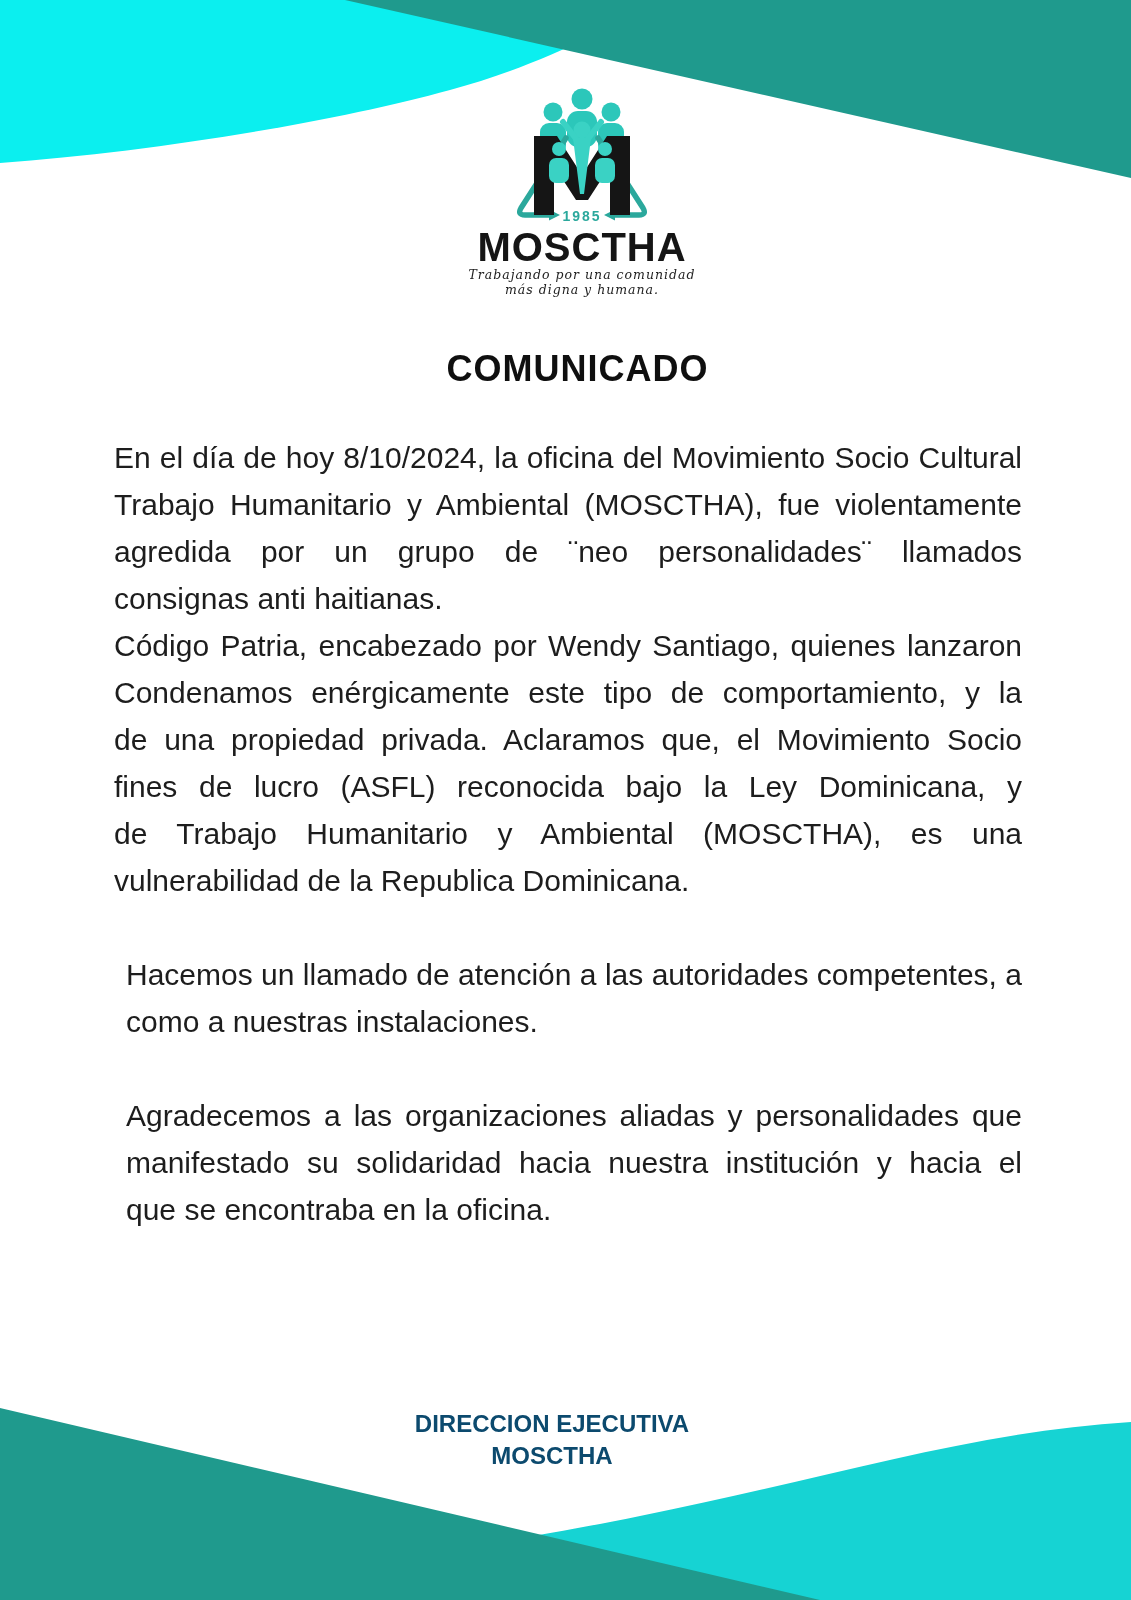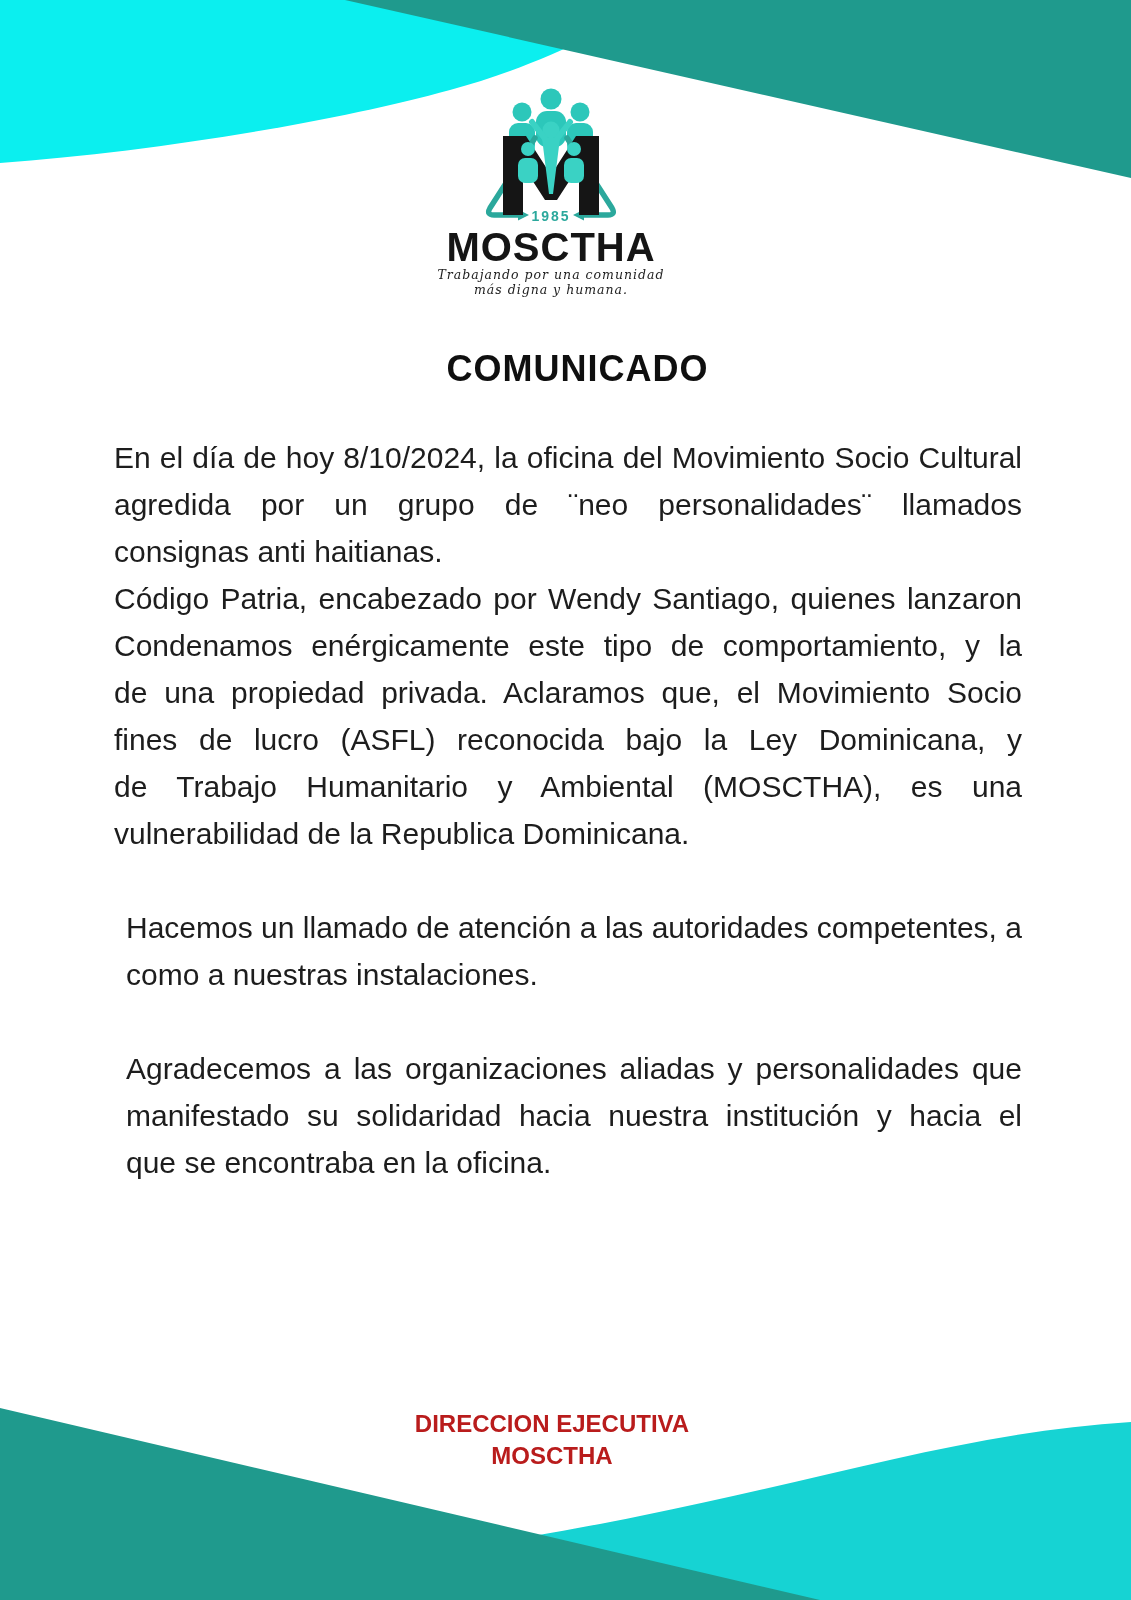--- a/index.html
+++ b/index.html
@@ -7,40 +7,40 @@
     position:relative;
     width:1131px;height:1600px;
     background:#ffffff;
     overflow:hidden;
     font-family:"Liberation Sans",sans-serif;
     margin:0 auto;
   }
   .deco{position:absolute;left:0;pointer-events:none;}
   .deco.top{top:0;}
   .deco.bottom{bottom:0;}
-  .logo-wrap{position:absolute;top:86px;left:416px;}
+  .logo-wrap{position:absolute;top:86px;left:447px;}
   .doc-title{
     position:absolute;top:348px;left:12px;width:1131px;
     text-align:center;
     font-size:36px;font-weight:bold;letter-spacing:1px;color:#0f0f0f;
   }
   .body-text{
     position:absolute;top:434px;left:114px;width:908px;
     color:#1d1d1d;
   }
   .para{margin:0;}
   .para.gap{margin-top:47px;margin-left:12px;}
   .line{
     font-size:30px;line-height:47px;height:47px;overflow:hidden;
     text-align:left;
   }
   .line.just{text-align:justify;text-align-last:justify;}
   .signature{
     position:absolute;top:1408px;left:0;width:1104px;
-    text-align:center;color:#b91c1c;
+    text-align:center;color:#0c4a6e;
     font-size:24px;font-weight:bold;line-height:32px;
   }
   .logo-year{
     font-family:"Liberation Sans",sans-serif;
     font-weight:bold;letter-spacing:2px;
   }
   .logo-wordmark{
     font-family:"Liberation Sans",sans-serif;
     font-weight:bold;letter-spacing:1px;
   }
@@ -103,20 +103,21 @@
       <text class="logo-tagline" x="135" y="193" font-size="12.5" text-anchor="middle" fill="#222">Trabajando por una comunidad</text>
       <text class="logo-tagline" x="135" y="208" font-size="12.5" text-anchor="middle" fill="#222">más digna y humana.</text>
     </svg>
   </div>
 
   <div class="doc-title">COMUNICADO</div>
 
   <div class="body-text">
       <div class="para">
         <div class="line just">En el día de hoy 8/10/2024, la oficina del Movimiento Socio Cultural de</div>
+        <div class="line just">Trabajo Humanitario y Ambiental (MOSCTHA), fue violentamente</div>
         <div class="line just">agredida por un grupo de ¨neo personalidades¨ llamados Movimiento</div>
         <div class="line">consignas anti haitianas.</div>
         <div class="line just">Código Patria, encabezado por Wendy Santiago, quienes lanzaron</div>
       </div>
       <div class="para">
         <div class="line just">Condenamos enérgicamente este tipo de comportamiento, y la violación</div>
         <div class="line just">de una propiedad privada. Aclaramos que, el Movimiento Socio Cultural</div>
         <div class="line just">fines de lucro (ASFL) reconocida bajo la Ley Dominicana, y trabajamos</div>
         <div class="line just">de Trabajo Humanitario y Ambiental (MOSCTHA), es una asociación sin</div>
         <div class="line">vulnerabilidad de la Republica Dominicana.</div>

